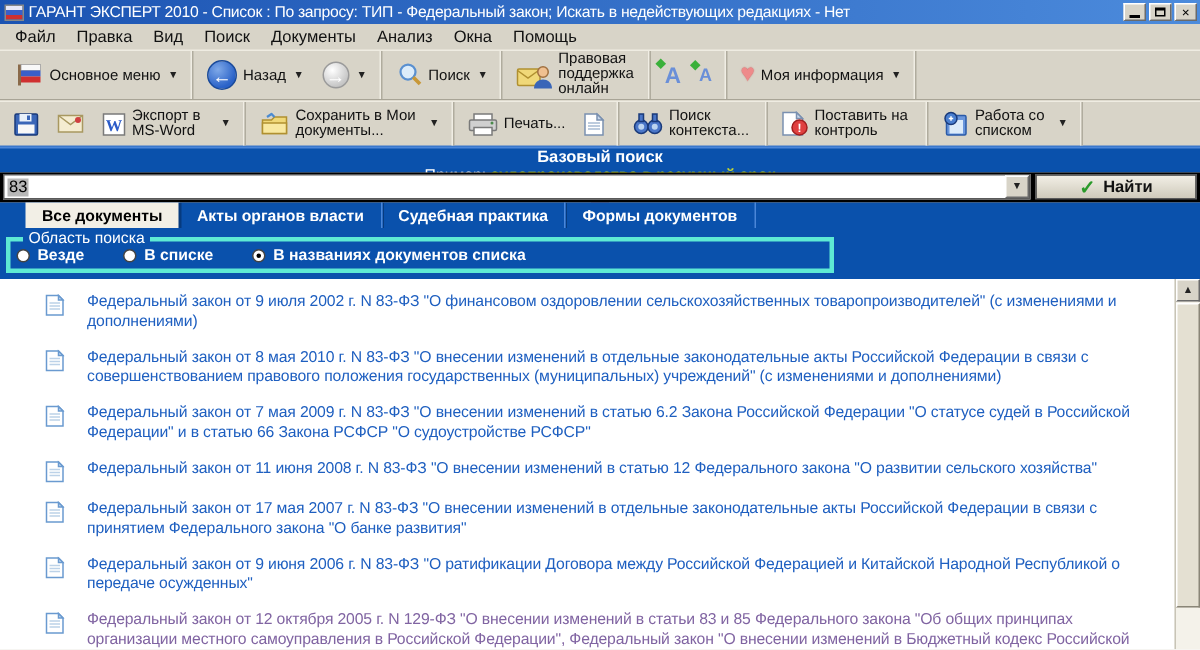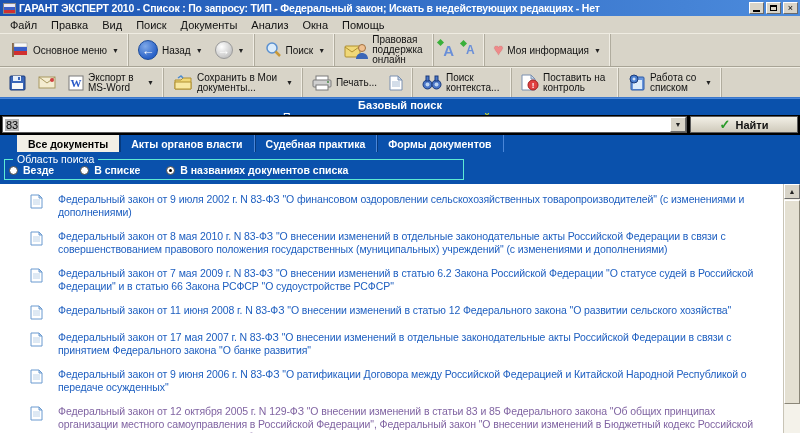--- a/index.html
+++ b/index.html
@@ -3,21 +3,21 @@
 <meta charset="utf-8">
 <style>
   * { box-sizing: border-box; margin: 0; padding: 0; }
   html,body { width:800px; height:433px; overflow:hidden; }
   body { font-family: "Liberation Sans", "DejaVu Sans", sans-serif; }
   .window { width:800px; height:433px; display:flex; flex-direction:column; background:#d8d4c8; overflow:hidden; }
 
   
   .titlebar { height:16px; background:linear-gradient(to right,#16durch 0,#fff 0); background:linear-gradient(to right,#1b53b2,#4c8bdc); display:flex; align-items:center; padding:0 2px; flex-shrink:0; }
   .app-icon { width:13px; height:11px; margin:0 3px 0 1px; background:linear-gradient(to bottom,#e8e8f8 33%,#3a5fc8 33%,#3a5fc8 66%,#d03030 66%); border:1px solid #888; flex-shrink:0; }
-  .title { color:#fff; font-weight:bold; font-size:10.5px; white-space:nowrap; overflow:hidden; flex:1; letter-spacing:-0.2px; }
+  .title { color:#fff; font-weight:normal; font-size:10.5px; white-space:nowrap; overflow:hidden; flex:1; letter-spacing:-0.2px; }
   .winbtns { display:flex; gap:2px; margin-left:4px; }
   .wbtn { width:15px; height:12px; background:#d8d4c8; border:1px solid; border-color:#fff #6a6a6a #6a6a6a #fff; display:flex; align-items:center; justify-content:center; font-size:9px; line-height:9px; color:#000; }
   .glyph-min { width:7px; height:2px; background:#000; margin-top:6px; }
   .glyph-rest { width:7px; height:6px; border:1px solid #000; border-top-width:2px; }
 
   
   .menubar { height:17px; display:flex; align-items:center; gap:2px; padding:0 4px; font-size:11px; color:#111; flex-shrink:0; }
   .menu-item { padding:1px 6px; cursor:default; }
 
   
@@ -49,21 +49,21 @@
   .findbtn { width:108px; height:17px; background:linear-gradient(to bottom,#f2efe6,#cfcabb); border:1px solid #5a5a5a; display:flex; align-items:center; justify-content:center; gap:5px; font-size:11px; font-weight:bold; color:#111; cursor:pointer; }
   .check { color:#2a9a2a; font-weight:bold; font-size:13px; line-height:11px; }
 
   
   .tabsrow { background:#0a51ac; display:flex; height:17px; flex-shrink:0; padding-left:17px; }
   .tab { display:flex; align-items:center; padding:0 11px; font-size:10.5px; font-weight:bold; color:#fff; border-right:1px solid #4a86d8; box-shadow:inset 1px 0 0 #063a7e; cursor:pointer; white-space:nowrap; }
   .tab.active { background:#f2efe6; color:#000; box-shadow:none; border-right:1px solid #063a7e; }
 
   
   .areapanel { background:#0a51ac; padding:1px 4px 4px 4px; flex-shrink:0; }
-  fieldset.area { border:1px solid #5eead4; width:460px; padding:0 8px 3px 4px; color:#fff; }
+  fieldset.area { border:3px solid #5eead4; width:552px; padding:0 8px 3px 4px; color:#fff; }
   fieldset.area legend { font-size:10.5px; padding:0 4px; margin-left:4px; }
   .radios { display:flex; align-items:center; gap:26px; font-size:10.5px; font-weight:bold; margin-top:-1px; }
   .radio-opt { display:flex; align-items:center; gap:5px; cursor:pointer; }
   .rdot { width:9px; height:9px; border-radius:50%; background:#fff; border:1px solid #444; position:relative; flex-shrink:0; }
   .rdot.on::after { content:""; position:absolute; left:2px; top:2px; width:3px; height:3px; border-radius:50%; background:#000; }
 
   
   .list { flex:1; background:#fff; position:relative; overflow:hidden; padding:9px 30px 0 30px; }
   .row { display:flex; gap:15px; margin-bottom:11px; cursor:pointer; }
   .row svg { flex-shrink:0; margin-top:1px; }

